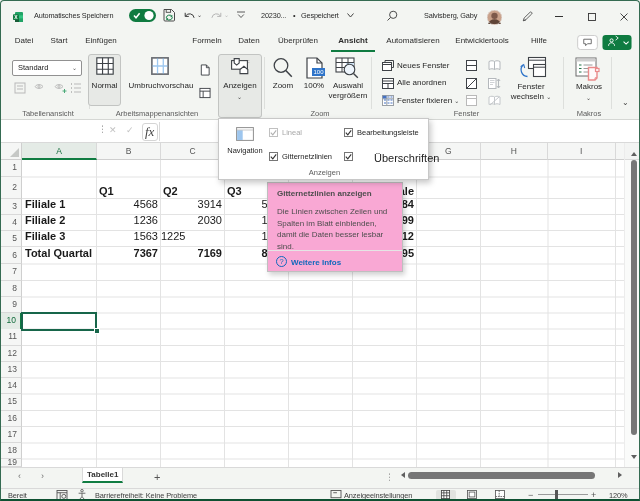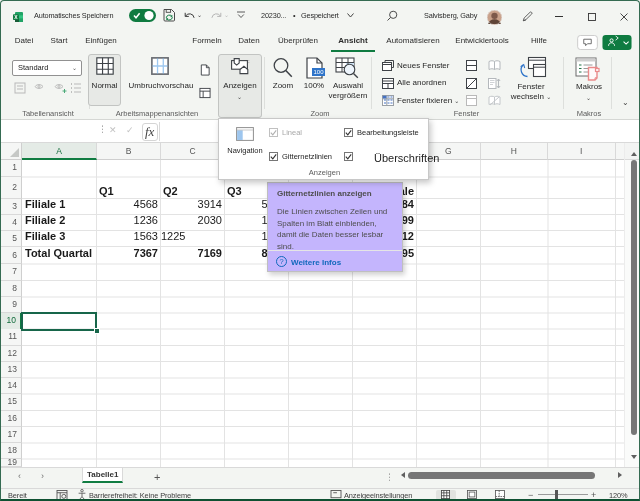--- a/index.html
+++ b/index.html
@@ -18,21 +18,21 @@
   #fbar{position:absolute;left:0;top:120px;width:640px;height:23px;background:#fff;border-bottom:1px solid #d9d9d9;box-sizing:border-box;}
   #sheet{position:absolute;left:0;top:143px;width:624px;height:324px;background:#fff;overflow:hidden;}
   .colhead{position:absolute;top:0;height:17px;background:#f5f6f5;border-bottom:1px solid #cfcfcf;border-right:1px solid #d9d9d9;box-sizing:border-box;font-size:8.5px;color:#565656;text-align:center;line-height:16px;}
   .rowhead{position:absolute;left:0;width:22px;background:#f5f6f5;border-right:1px solid #cfcfcf;border-bottom:1px solid #d9d9d9;box-sizing:border-box;font-size:8.5px;color:#565656;text-align:right;padding-right:4px;}
   .cell{position:absolute;font-size:11px;color:#1a1a1a;white-space:nowrap;}
   .b{font-weight:bold;}
   #tabbar{position:absolute;left:0;top:467px;width:640px;height:21px;background:#f3f5f2;border-top:1px solid #d9d9d9;box-sizing:border-box;}
   #statusbar{position:absolute;left:0;top:488px;width:640px;height:11px;background:#f3f5f2;border-top:1px solid #d9d9d9;box-sizing:border-box;font-size:7.4px;color:#3c3c3c;letter-spacing:-0.1px;}
   #greenline{position:absolute;left:0;top:499px;width:640px;height:2px;background:#0f5132;}
   #panel{position:absolute;left:218px;top:118px;width:211px;height:62px;background:#fff;border:1px solid #c8c8c8;box-shadow:2px 3px 6px rgba(0,0,0,.22);box-sizing:border-box;z-index:50;}
-  #tooltip{position:absolute;left:267px;top:182px;width:136px;height:90px;background:#c4b5fd;border:1px solid #bfbfbf;box-shadow:2px 3px 5px rgba(0,0,0,.18);box-sizing:border-box;z-index:49;}
+  #tooltip{position:absolute;left:267px;top:182px;width:136px;height:90px;background:#f9a8d4;border:1px solid #bfbfbf;box-shadow:2px 3px 5px rgba(0,0,0,.18);box-sizing:border-box;z-index:49;}
   .cb{position:absolute;width:9px;height:9px;border:1px solid #767676;background:#fff;box-sizing:border-box;}
   .fx{font-size:13px;font-style:italic;color:#444;font-family:"Liberation Serif",serif;}
 </style></head>
 <body>
 
 <div id="titlebar">
   <svg class="abs" style="left:13px;top:11.5px" width="10" height="10" viewBox="0 0 15 15">
     <rect x="3" y="0" width="12" height="15" rx="1.5" fill="#21a366"></rect>
     <rect x="3" y="5" width="6" height="5" fill="#107c41"></rect>
     <rect x="9" y="5" width="6" height="5" fill="#33c481"></rect>
@@ -395,21 +395,21 @@
   <span class="abs" style="left:8px;top:2px;">Bereit</span>
   <svg class="abs" style="left:56px;top:1px" width="12" height="10" viewBox="0 0 12 11">
     <rect x="0.5" y="0.5" width="11" height="10" fill="none" stroke="#555"></rect>
     <path d="M0.5 3h11M4 3v7.5" stroke="#555"></path>
       <circle cx="8" cy="7" r="2.2" fill="none" stroke="#555"></circle>
   </svg>
   <svg class="abs" style="left:77px;top:0px" width="10" height="11" viewBox="0 0 10 13">
     <circle cx="5" cy="2" r="1.5" fill="none" stroke="#555"></circle>
     <path d="M1 5h8M5 5v4M5 9l-3 3.5M5 9l3 3.5" fill="none" stroke="#555"></path>
   </svg>
-  <span class="abs" style="left:89px;top:2px;">Barrierefreiheit: Keine Probleme</span>
+  <span class="abs" style="left:95px;top:2px;">Barrierefreiheit: Keine Probleme</span>
   <svg class="abs" style="left:330px;top:1px" width="12" height="10" viewBox="0 0 12 11">
     <rect x="0.5" y="0.5" width="11" height="8" fill="none" stroke="#555"></rect>
     <path d="M3 10.5h6M3 3h4" stroke="#555"></path>
   </svg>
   <span class="abs" style="left:344px;top:2px;">Anzeigeeinstellungen</span>
   <div class="abs" style="left:436px;top:0.5px;width:20px;height:10px;background:#e1e3e0;border-radius:2px;"></div>
   <svg class="abs" style="left:441px;top:1px" width="9" height="9" viewBox="0 0 11 11">
     <rect x="0.5" y="0.5" width="10" height="10" fill="#fff" stroke="#444"></rect>
     <path d="M0.5 3.5h10M0.5 7h10M3.5 0.5v10M7 0.5v10" stroke="#444"></path>
   </svg>

